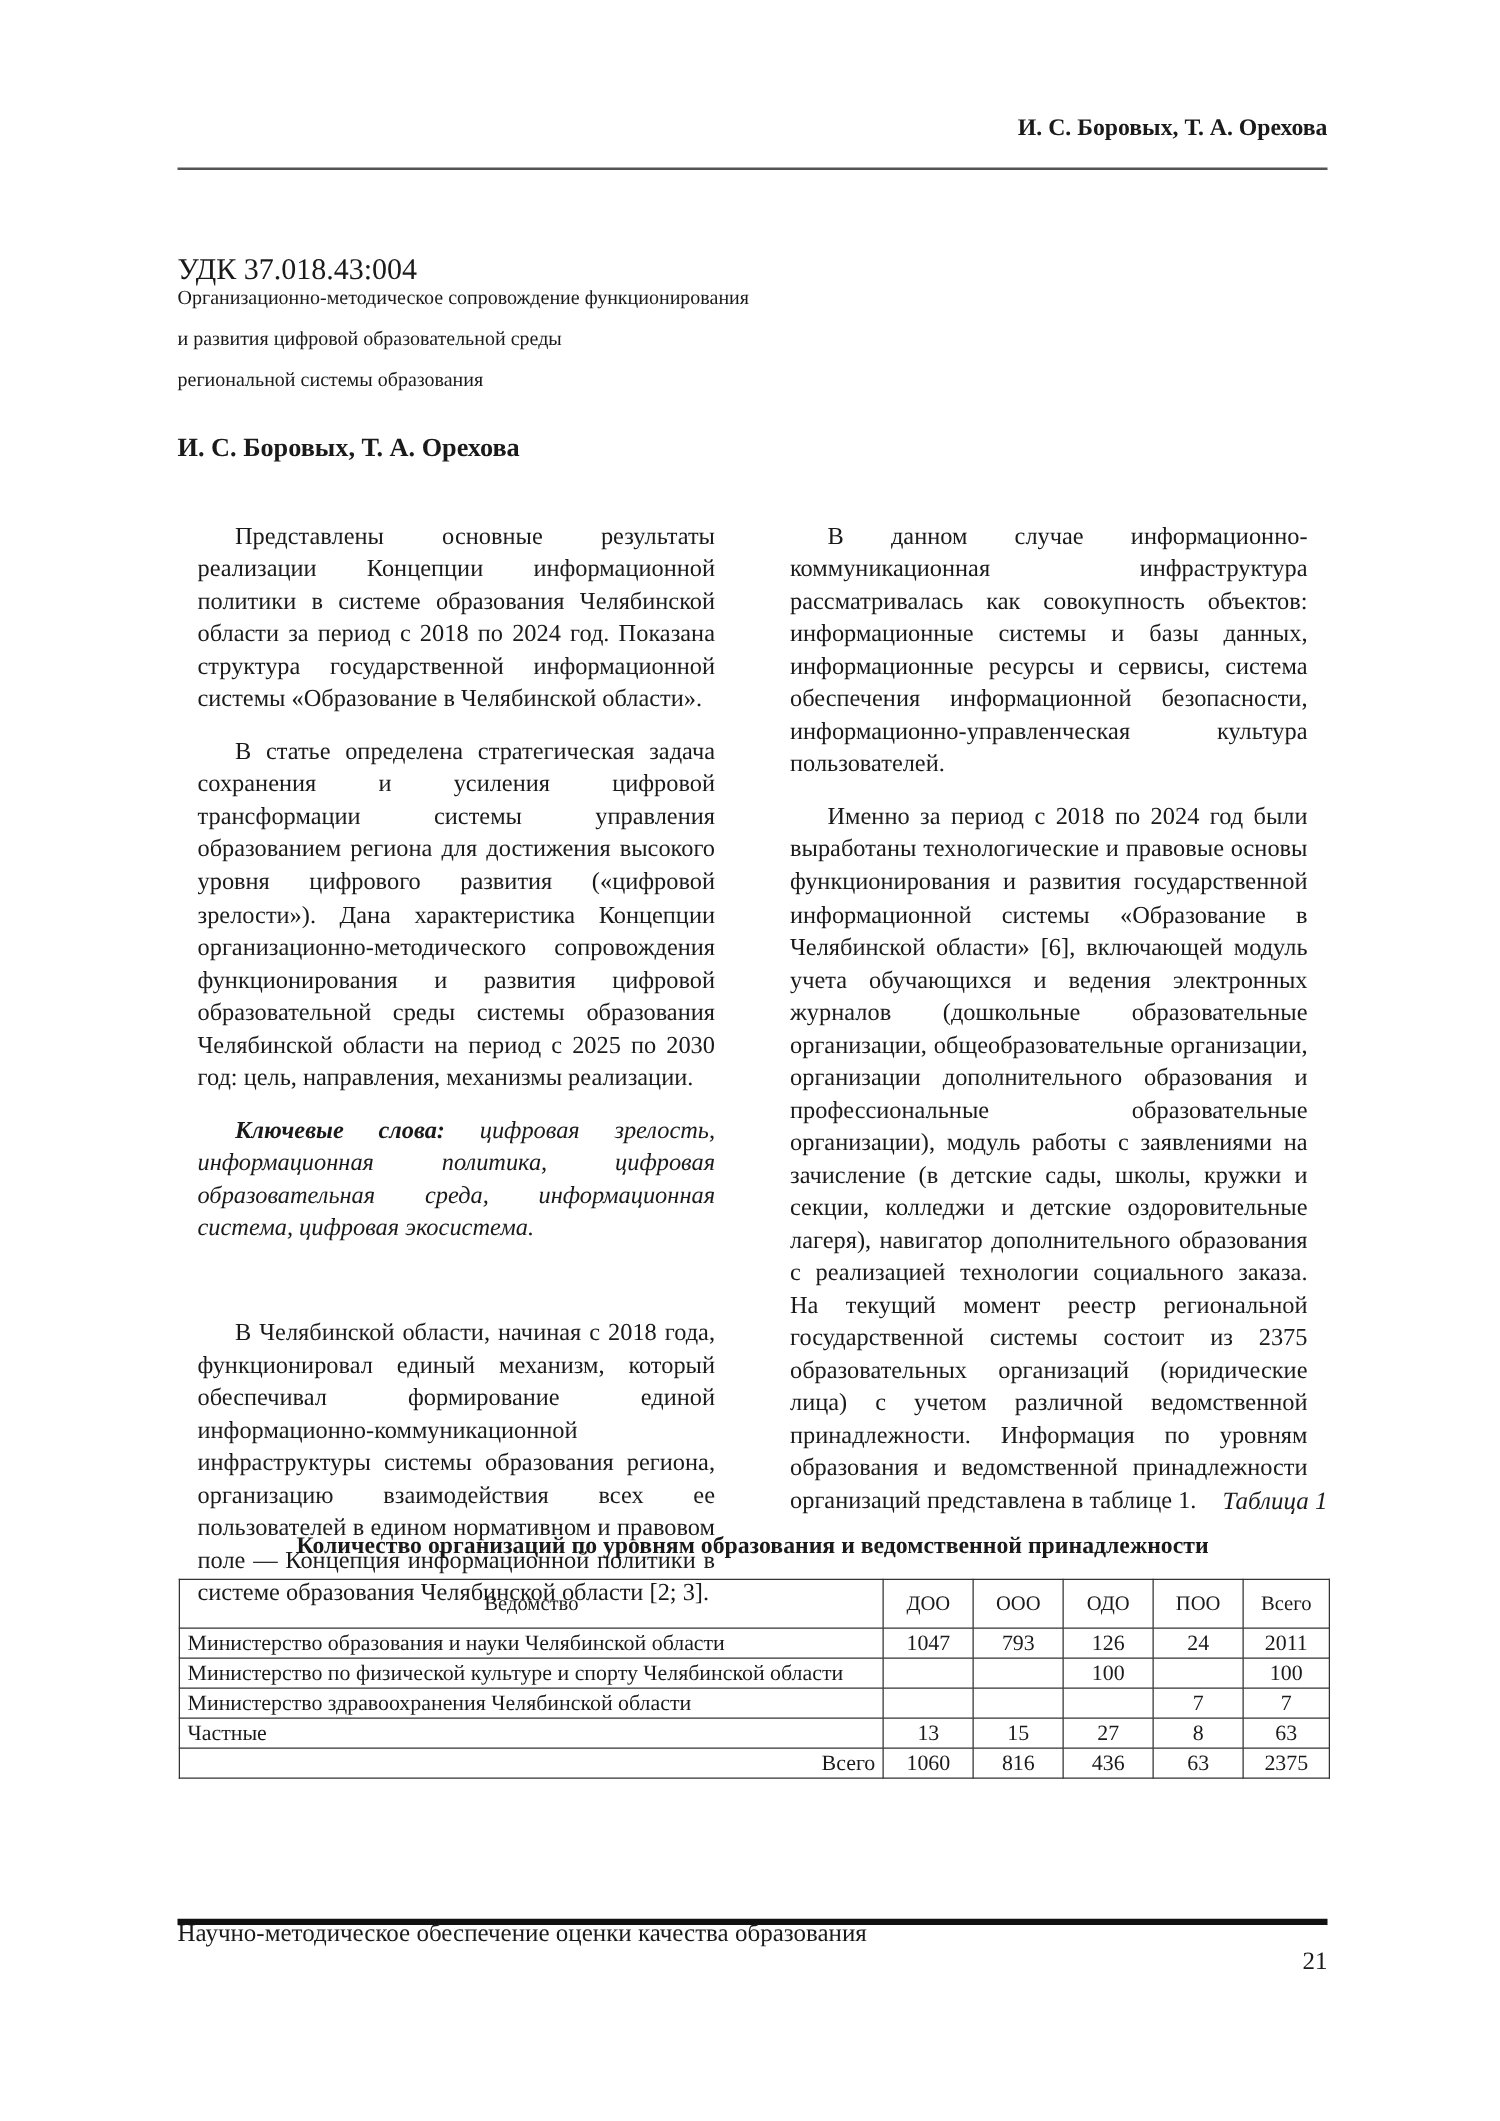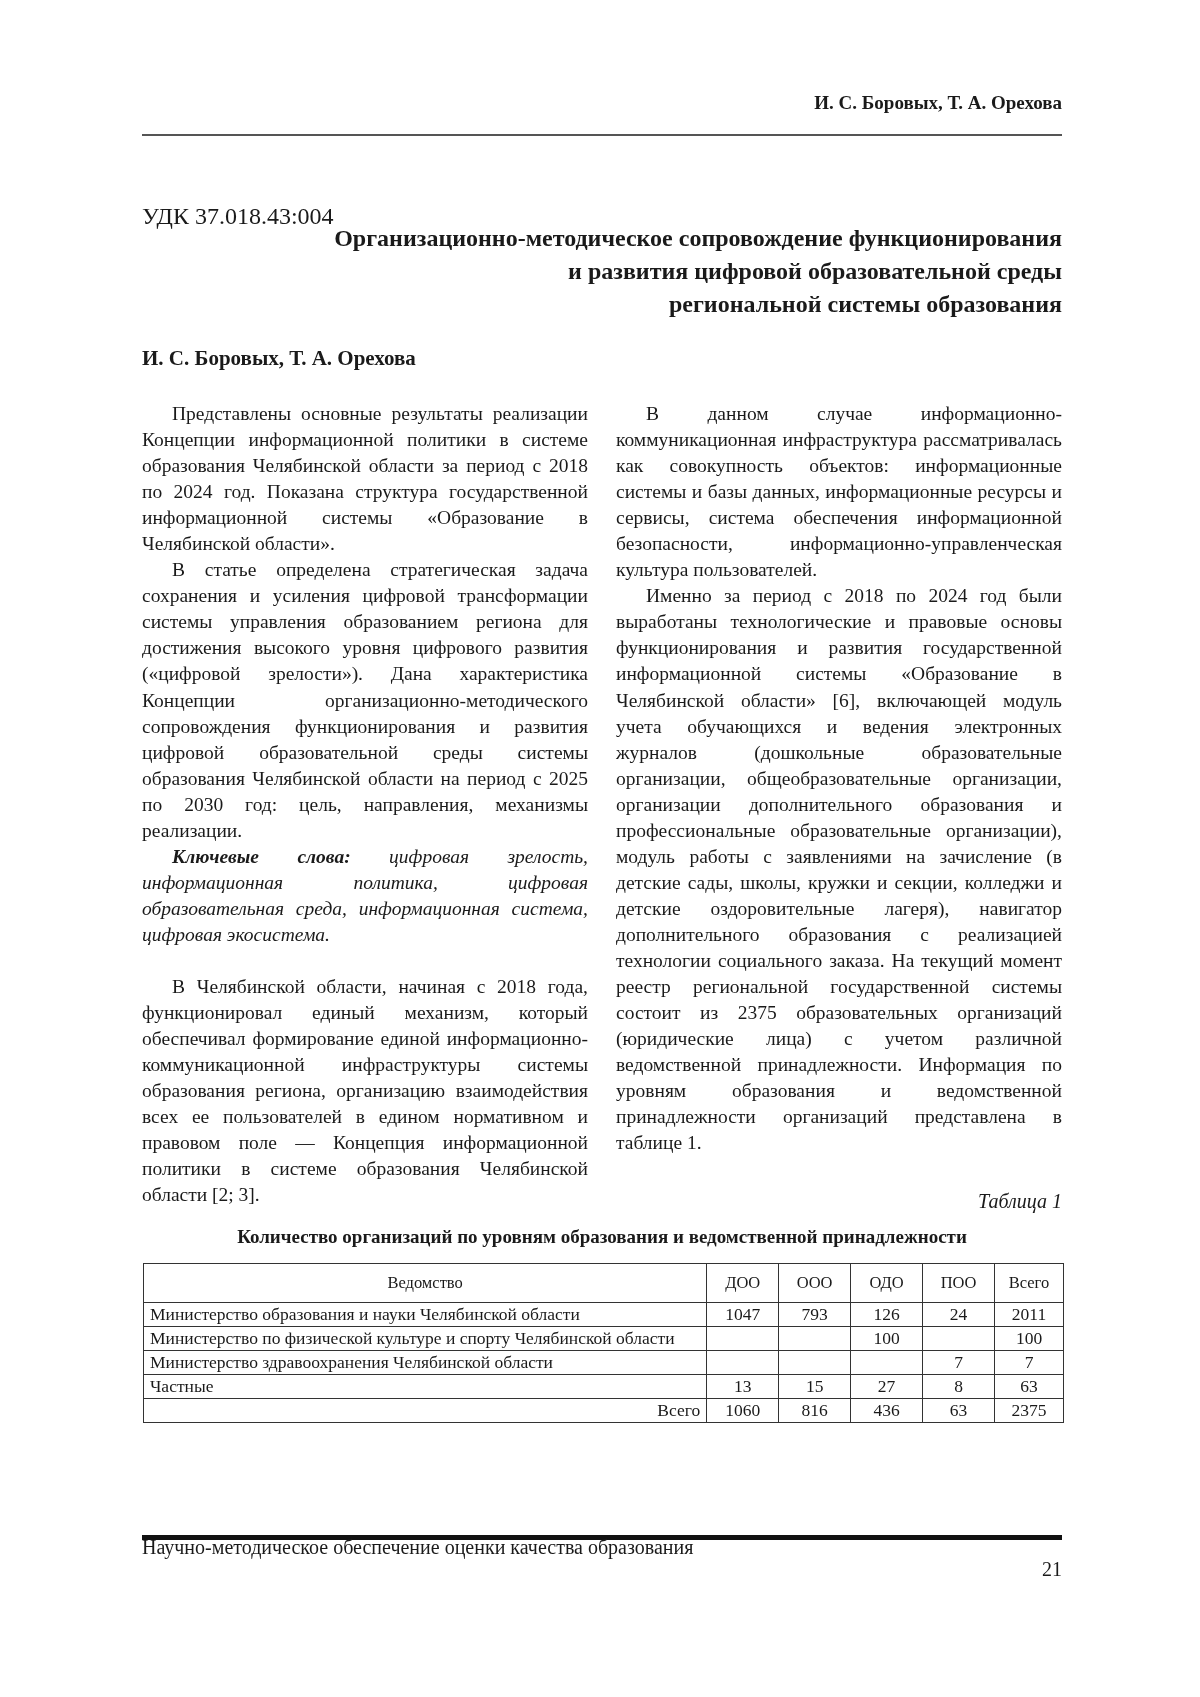--- a/index.html
+++ b/index.html
@@ -2,26 +2,26 @@
 <html><head>
 <meta charset="utf-8">
 <style>
   html, body { margin: 0; padding: 0; background: #ffffff; }
   body { width: 1200px; height: 1697px; position: relative; overflow: hidden;
          font-family: "Liberation Serif", "DejaVu Serif", serif; color: #1a1a1a; }
   .abs { position: absolute; }
   .running-head { top: 92px; right: 138px; font-weight: bold; font-size: 19px; }
   .head-rule { top: 134px; left: 142px; width: 920px; height: 0; border-top: 2px solid #555; }
   .udk { top: 166px; left: 142px; font-size: 24px; margin-top: 37px; }
-  .title { top: 222px; left: 142px; width: 920px; text-align: right; font-weight: bold;
-           font-size: 24px; line-height: 33px; }
+  .title { top: 222px; left: 142px; width: 920px; text-align: left; font-weight: normal;
+           font-size: 16px; line-height: 33px; }
   .title div { white-space: nowrap; }
   .authors { top: 346px; left: 142px; font-weight: bold; font-size: 21px; }
   .col { font-size: 19.5px; line-height: 26.05px; text-align: justify; }
-  .col p { margin: 0; text-indent: 30px; }
+  .col p { margin: 16px; text-indent: 30px; }
   .col-left { top: 401px; left: 142px; width: 446px; }
   .col-right { top: 401px; left: 616px; width: 446px; }
   .kw-label { font-weight: bold; font-style: italic; }
   .kw-text { font-style: italic; }
   .gap { height: 26px; }
   .table-label { top: 1190px; right: 138px; font-style: italic; font-size: 20px; }
   .table-caption { top: 1226px; left: 142px; width: 920px; text-align: center; font-weight: bold; font-size: 19px; }
   table.data { position: absolute; top: 1263px; left: 143px; width: 921px; border-collapse: collapse;
                font-size: 17.5px; line-height: 22px; }
   table.data td, table.data th { border: 1.5px solid #333; padding: 0 6px; font-weight: normal; vertical-align: top; font-family: Liberation Serif, serif; }

